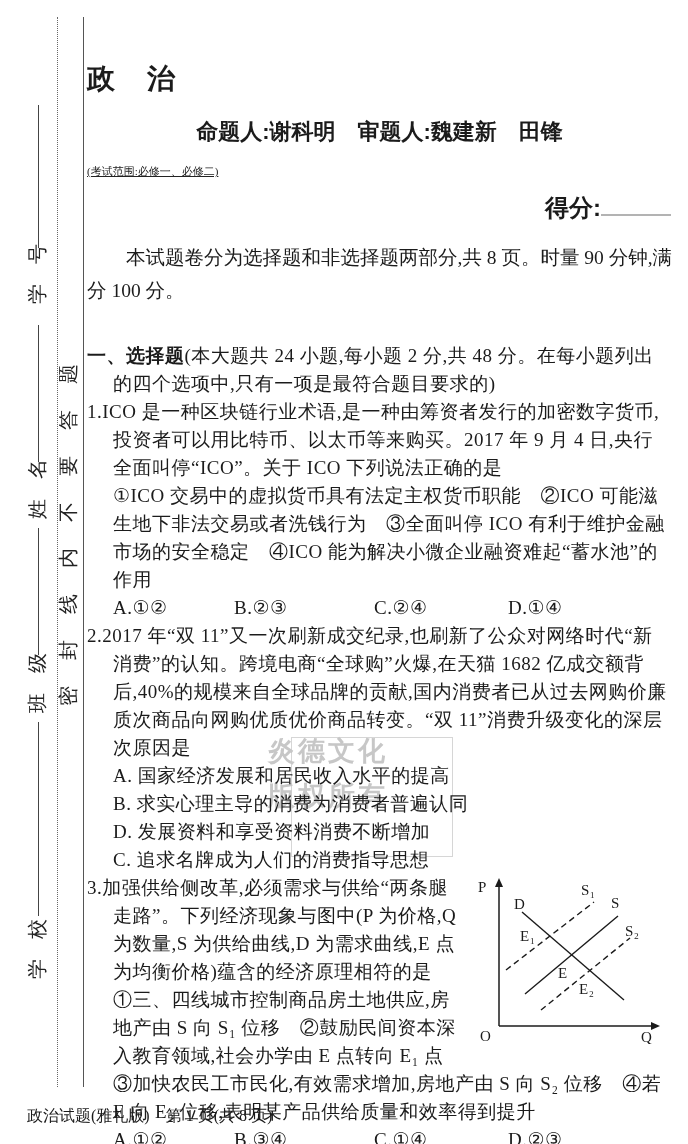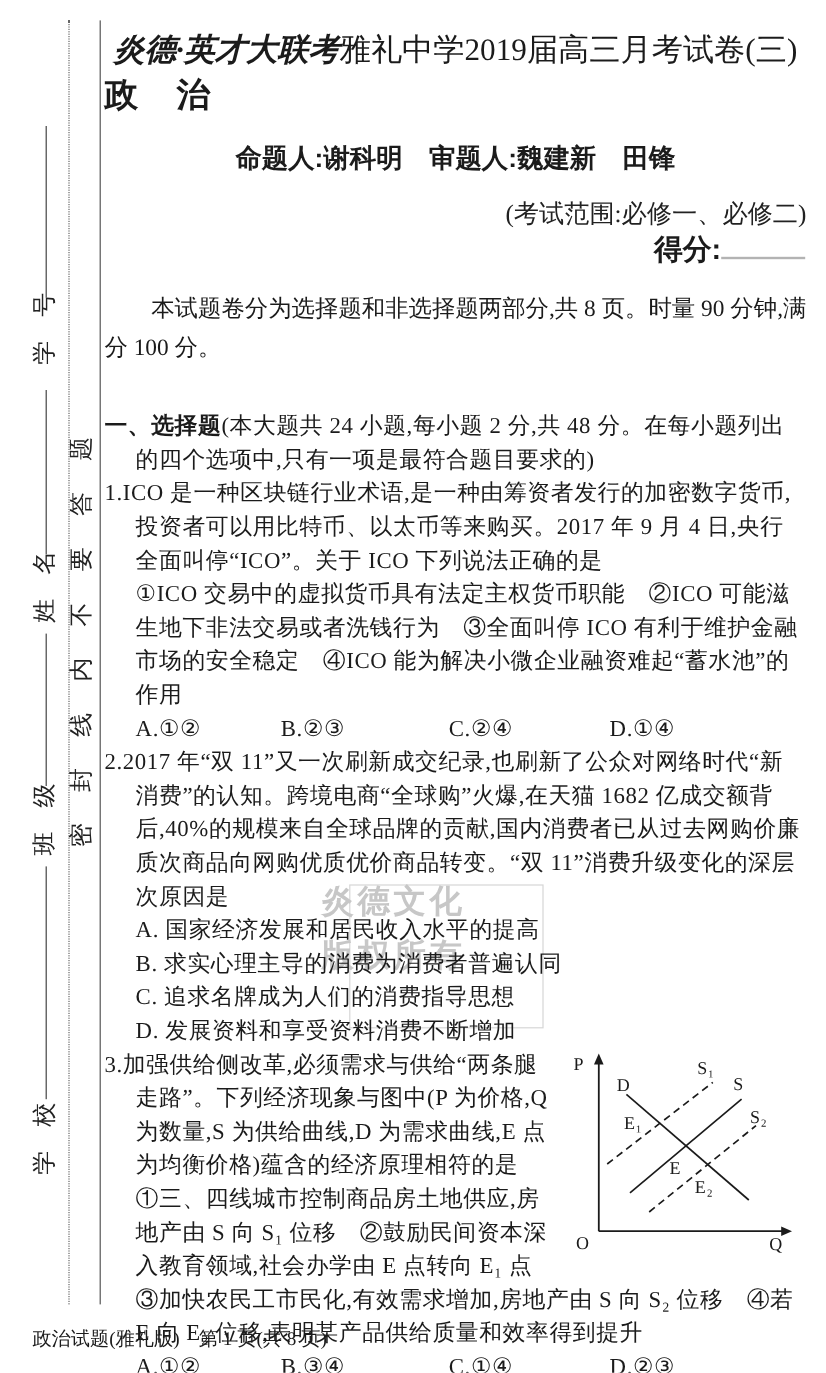--- a/index.html
+++ b/index.html
@@ -35,21 +35,21 @@
   .h-line1{top:24px;width:100%;text-align:center;font-size:26px;white-space:nowrap;}
   .brand{font-weight:bold;font-style:italic;}
   .subject{
     top:60px;width:100%;text-align:left;font-size:28px;font-weight:bold;
     font-family:Liberation Mono, monospace;letter-spacing:2px;
   }
   .examiners{
     top:117px;width:100%;text-align:center;font-size:22px;font-weight:bold;
     font-family:"Liberation Sans","DejaVu Sans",sans-serif;
   }
-  .scope{top:164px;width:100%;text-align:right;font-size:21px;color:#222;}
+  .scope{top:164px;width:100%;text-align:left;font-size:11px;color:#222;text-decoration:underline;}
   .score{top:192px;left:458px;font-size:24px;font-weight:bold;
     font-family:"Liberation Sans","DejaVu Sans",sans-serif;}
   .score-blank{display:inline-block;width:70px;height:19px;border-bottom:2px solid #b3b3b3;}
   .intro{top:241px;width:100%;font-size:19.5px;line-height:33px;text-indent:2em;}
   .section-title{top:309px;width:100%;text-align:center;font-size:21px;font-weight:bold;
     font-family:"Liberation Sans","DejaVu Sans",sans-serif;}
   
   .qa{top:342px;width:100%;font-size:19px;line-height:28px;letter-spacing:0.5px;}
   .instructions{padding-left:26px;text-indent:-26px;}
   .instr-prefix{font-weight:bold;font-family:"Liberation Sans","DejaVu Sans",sans-serif;}
@@ -76,23 +76,20 @@
 <div class="abs blank-line bl3"></div>
 <div class="abs blank-line bl4"></div>
 <div class="abs field-label fl-xuehao">学　号</div>
 <div class="abs field-label fl-xingming">姓　名</div>
 <div class="abs field-label fl-banji">班　级</div>
 <div class="abs field-label fl-xuexiao">学　校</div>
 <div class="abs seal-text">密封线内不要答题</div>
 
 <div class="abs content">
 
-  <div class="abs h-line1">
-    <span class="brand">炎德·英才大联考</span><span>雅礼中学2019届高三月考试卷(三)</span>
-  </div>
 
   <div class="abs subject">政　治</div>
 
   <div class="abs examiners">命题人:谢科明　审题人:魏建新　田锋</div>
 
   <div class="abs scope">(考试范围:必修一、必修二)</div>
 
   <div class="abs score">
     <span>得分:</span><span class="score-blank"></span>
   </div>
@@ -118,22 +115,22 @@
         <span>D.①④</span>
       </div>
     </div>
 
     <div class="question">
       <div class="q-first">
         <span>2.</span><span>2017 年“双 11”又一次刷新成交纪录,也刷新了公众对网络时代“新消费”的认知。跨境电商“全球购”火爆,在天猫 1682 亿成交额背后,40%的规模来自全球品牌的贡献,国内消费者已从过去网购价廉质次商品向网购优质优价商品转变。“双 11”消费升级变化的深层次原因是</span>
       </div>
       <div>A. 国家经济发展和居民收入水平的提高</div>
       <div>B. 求实心理主导的消费为消费者普遍认同</div>
+      <div>D. 发展资料和享受资料消费不断增加</div>
       <div>C. 追求名牌成为人们的消费指导思想</div>
-      <div>D. 发展资料和享受资料消费不断增加</div>
     </div>
 
     <div class="question">
       <div class="q-first">
         <svg class="q3-graph" viewBox="0 0 200 168">
 
           <line x1="27" y1="8" x2="27" y2="150" stroke="#1b1b1b" stroke-width="1.5"></line>
           <polygon points="23,11 27,2 31,11" fill="#1b1b1b"></polygon>
           <line x1="27" y1="150" x2="181" y2="150" stroke="#1b1b1b" stroke-width="1.5"></line>
           <polygon points="179,146 188,150 179,154" fill="#1b1b1b"></polygon>

